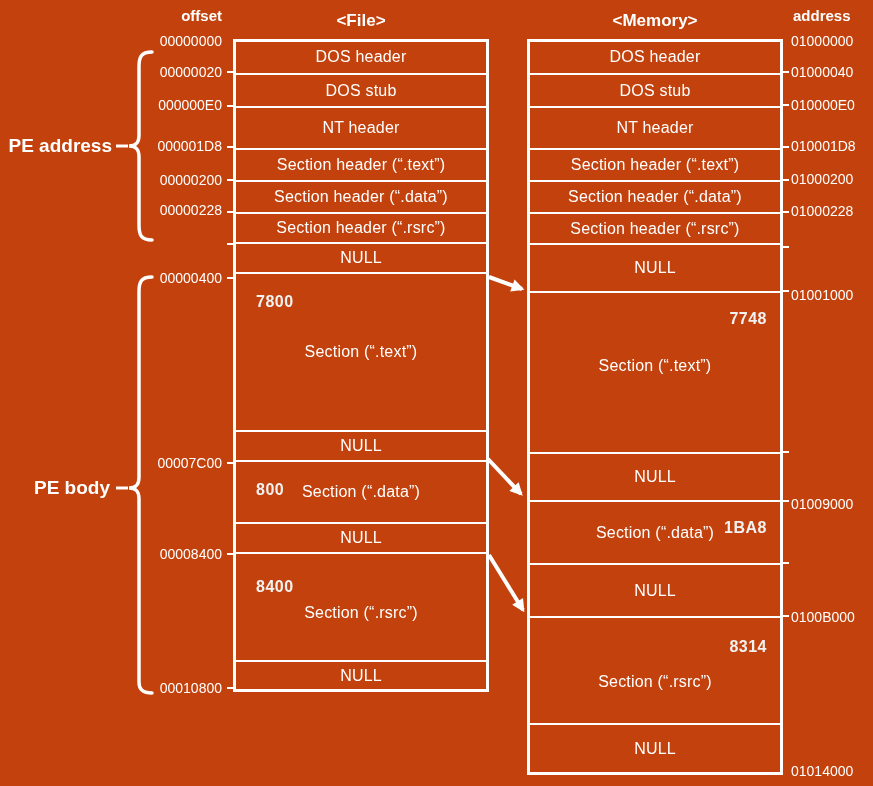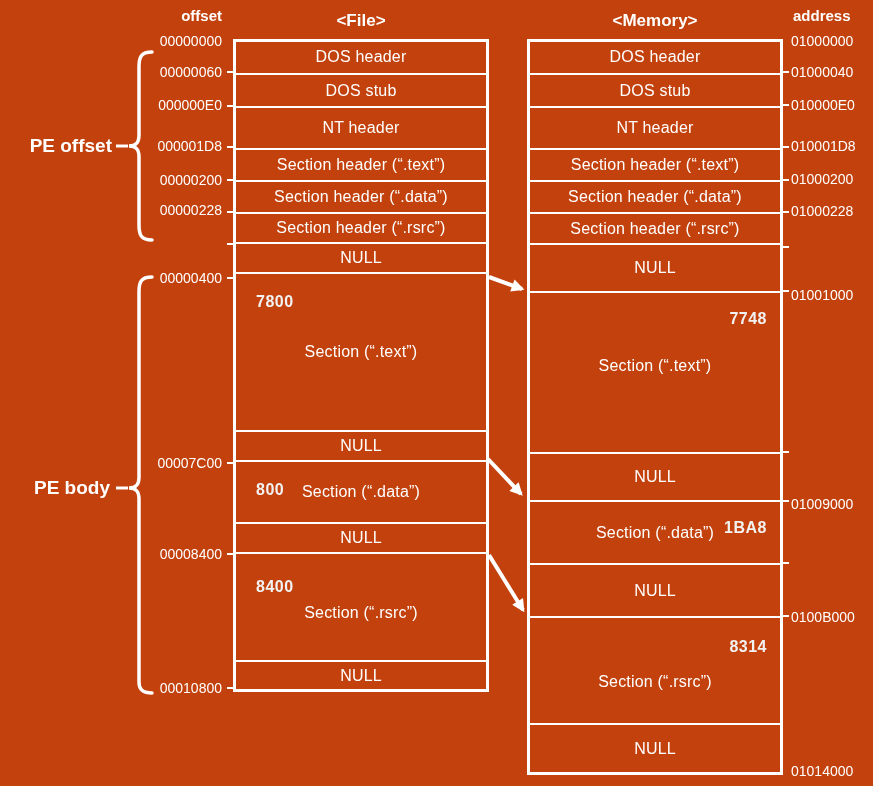--- a/index.html
+++ b/index.html
@@ -30,25 +30,25 @@
 </head>
 <body>
 
 <div class="stage">
 
   <div class="colhead r-align" style="top:7px;">offset</div>
   <div class="colhead l-align" style="top:7px;left:793px;">address</div>
   <div class="coltitle" style="left:361px;top:9px;">&lt;File&gt;</div>
   <div class="coltitle" style="left:655px;top:9px;">&lt;Memory&gt;</div>
 
-  <div class="bracelabel" style="right:761px;top:135px;">PE offset</div>
+  <div class="bracelabel" style="right:761px;top:135px;">PE address</div>
   <div class="bracelabel" style="right:763px;top:477px;">PE body</div>
 
   <div class="hexlabel r-align" style="top:33px;">00000000</div>
-  <div class="hexlabel r-align" style="top:64px;">00000060</div>
+  <div class="hexlabel r-align" style="top:64px;">00000020</div>
   <div class="hexlabel r-align" style="top:97px;">000000E0</div>
   <div class="hexlabel r-align" style="top:138px;">000001D8</div>
   <div class="hexlabel r-align" style="top:172px;">00000200</div>
   <div class="hexlabel r-align" style="top:202px;">00000228</div>
   <div class="hexlabel r-align" style="top:270px;">00000400</div>
   <div class="hexlabel r-align" style="top:455px;">00007C00</div>
   <div class="hexlabel r-align" style="top:546px;margin-left:48px;">00008400</div>
   <div class="hexlabel r-align" style="top:680px;">00010800</div>
 
   <div class="hexlabel l-align" style="top:33px;">01000000</div>

